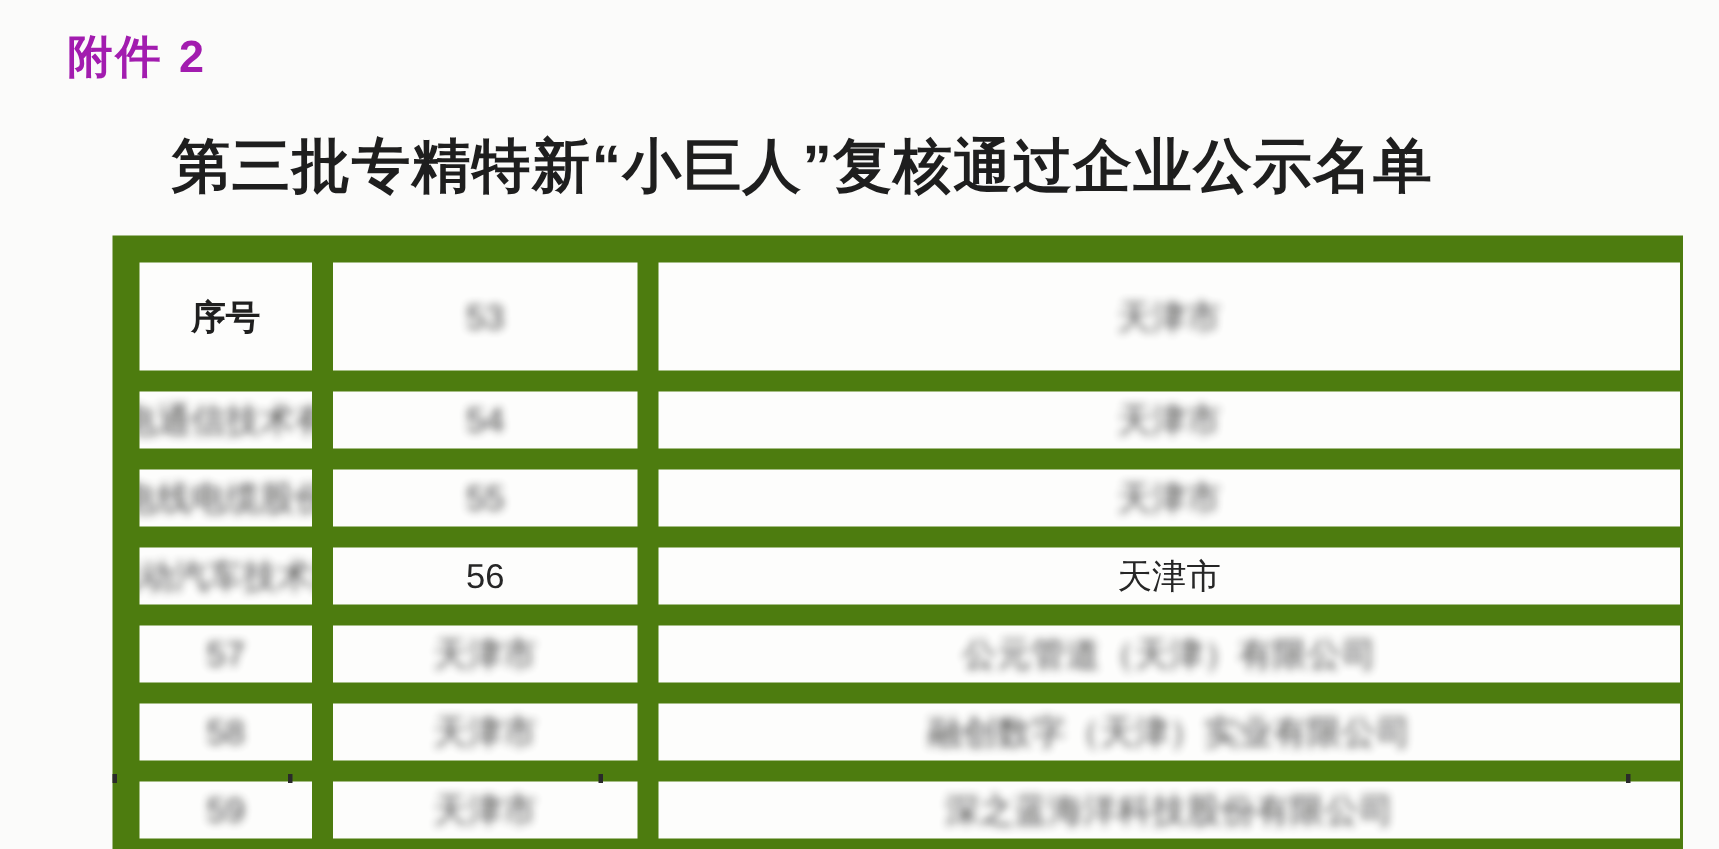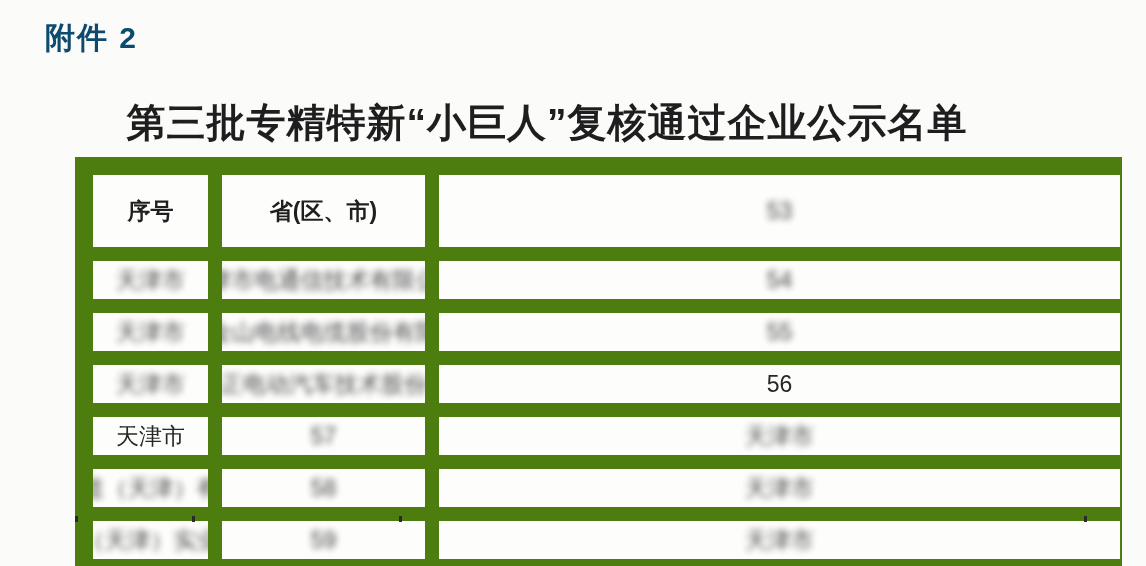--- a/index.html
+++ b/index.html
@@ -11,29 +11,29 @@
     overflow: hidden;
     font-family: "Liberation Sans", "DejaVu Sans", sans-serif;
     color: #262626;
   }
   .attachment-label {
     position: absolute;
     left: 45px;
     top: 18px;
     font-size: 30px;
     font-weight: bold;
-    color: #0c4a6e;
+    color: #a21caf;
     letter-spacing: 2px;
   }
   .doc-title {
     position: absolute;
     left: 0;
     top: 84px;
     width: 1070px;
-    margin: 12px;
+    margin: 0;
     text-align: center;
     font-size: 39px;
     font-weight: bold;
     color: #1e1e1e;
     letter-spacing: 1px;
     white-space: nowrap;
   }
   .doc-table {
     position: absolute;
     left: 75px;
@@ -81,21 +81,20 @@
 
 <div class="page">
 
   <div class="attachment-label">附件 2</div>
 
   <h1 class="doc-title">第三批专精特新“小巨人”复核通过企业公示名单</h1>
 
   <div class="doc-table">
 
     <div class="cell header">序号</div>
-    <div class="cell header">省(区、市)</div>
 
     <div class="cell row-redacted">
         <span class="blurred">53</span>
       </div>
     <div class="cell row-redacted">
         <span class="blurred">天津市</span>
       </div>
     <div class="cell row-redacted">
         <span class="blurred">天津市电通信技术有限公司</span>
       </div>

